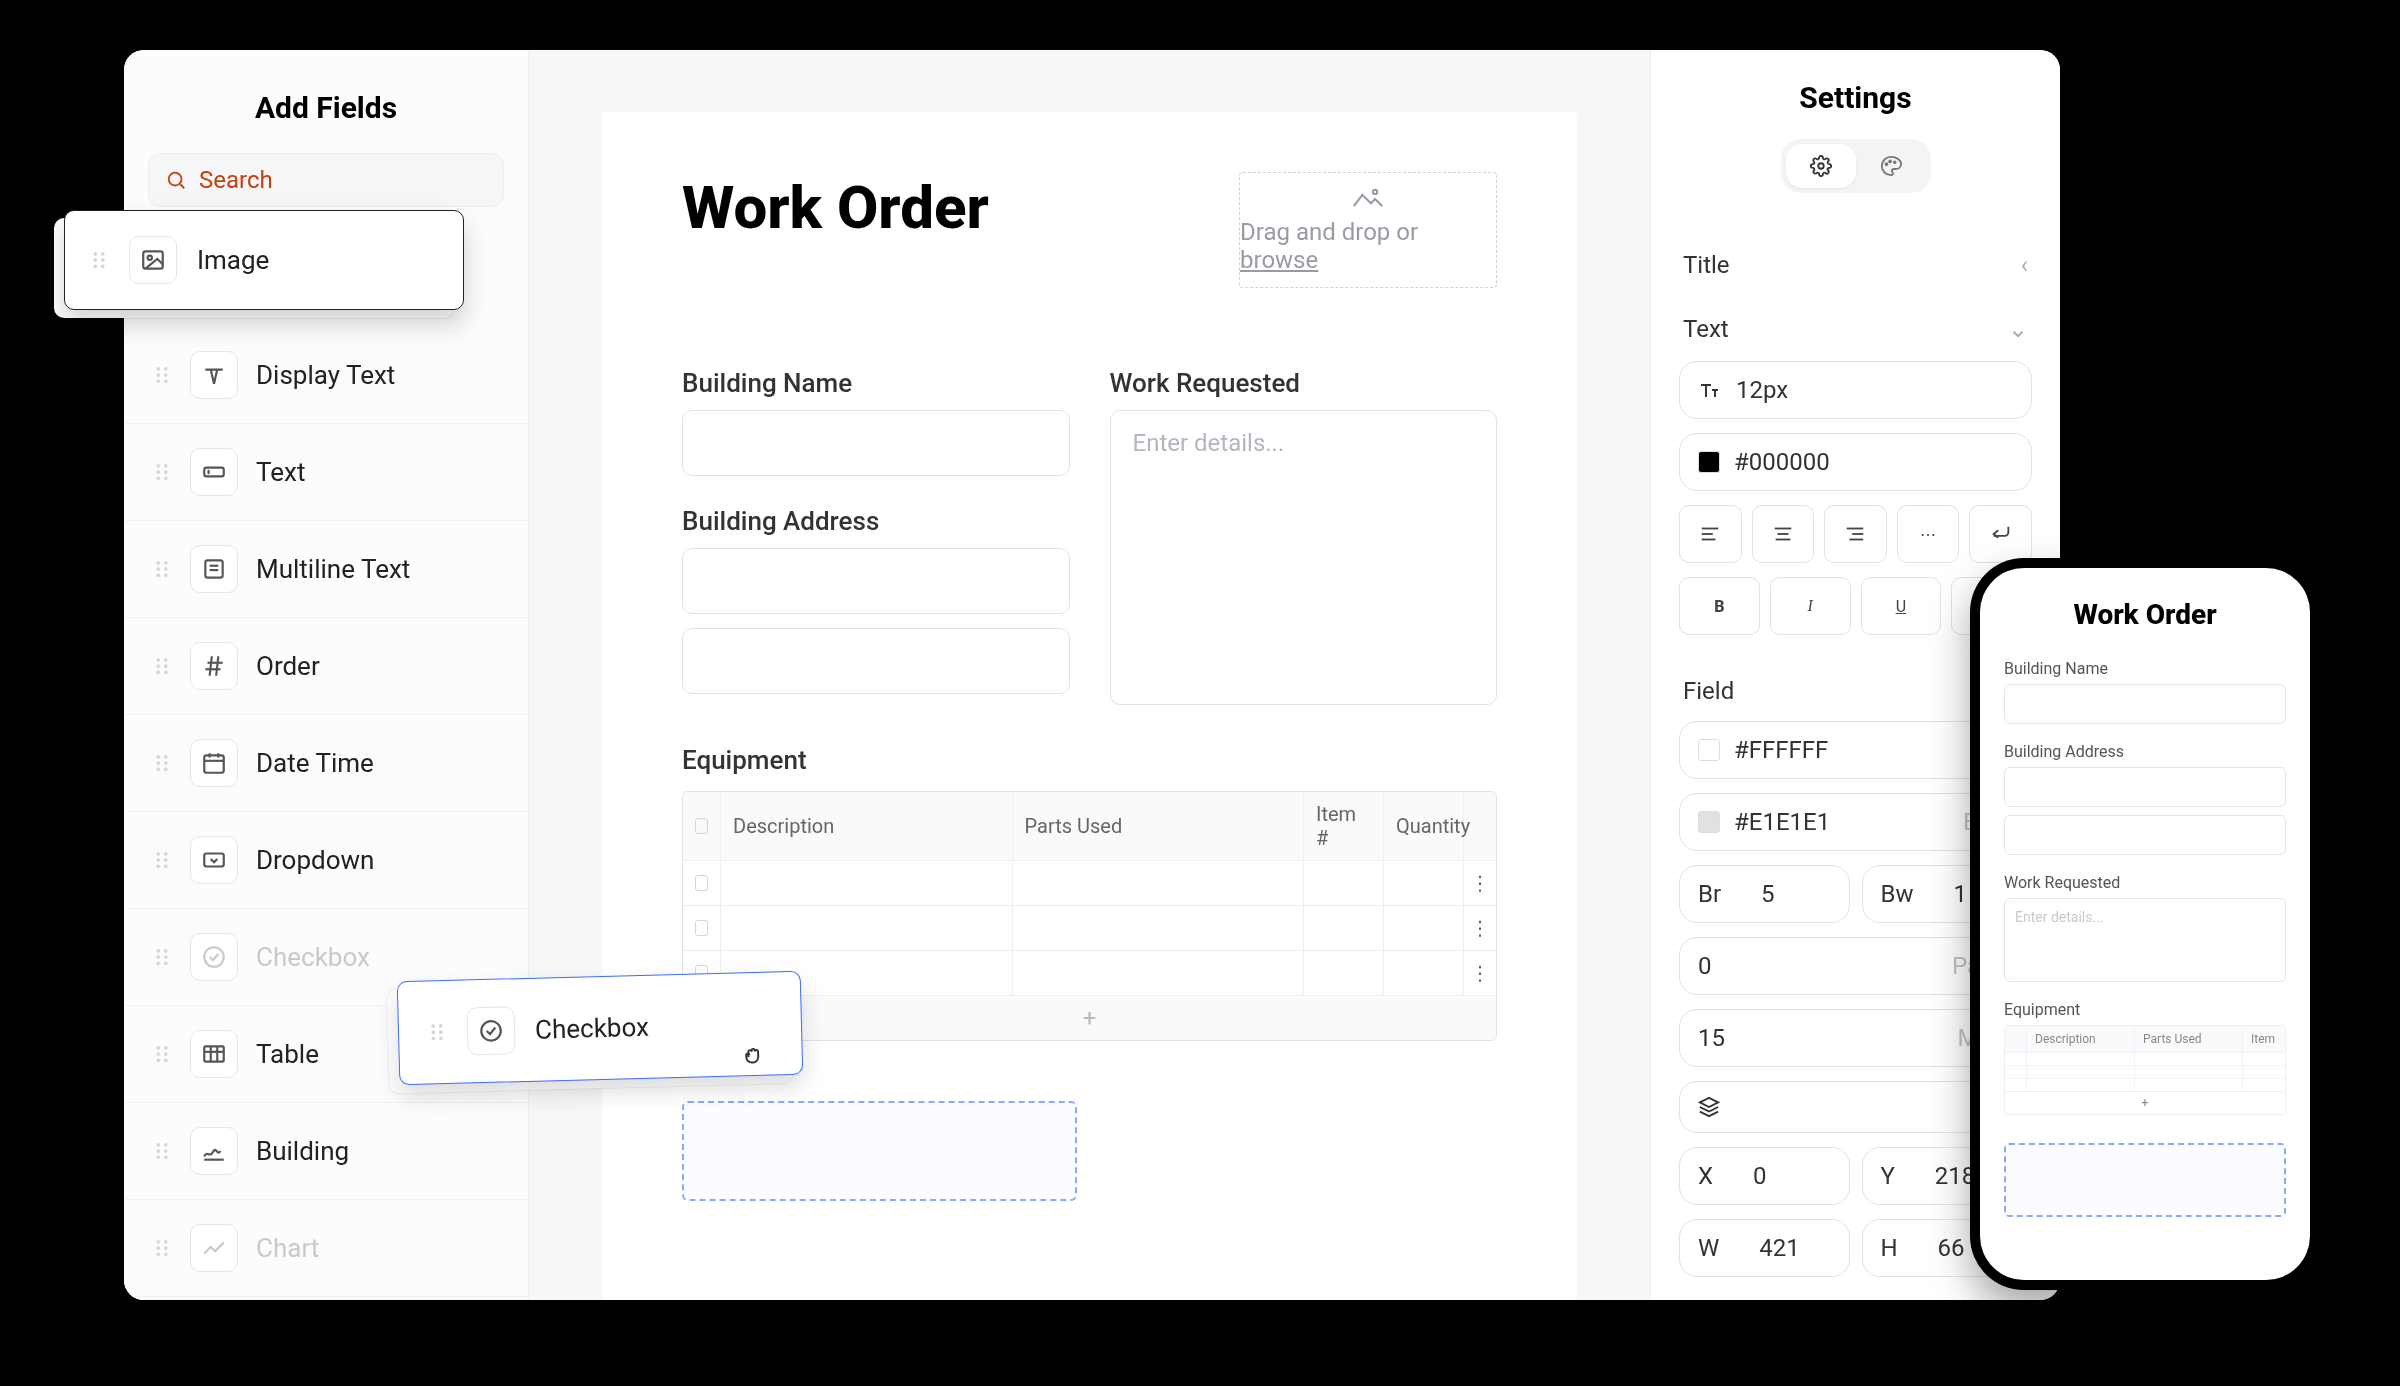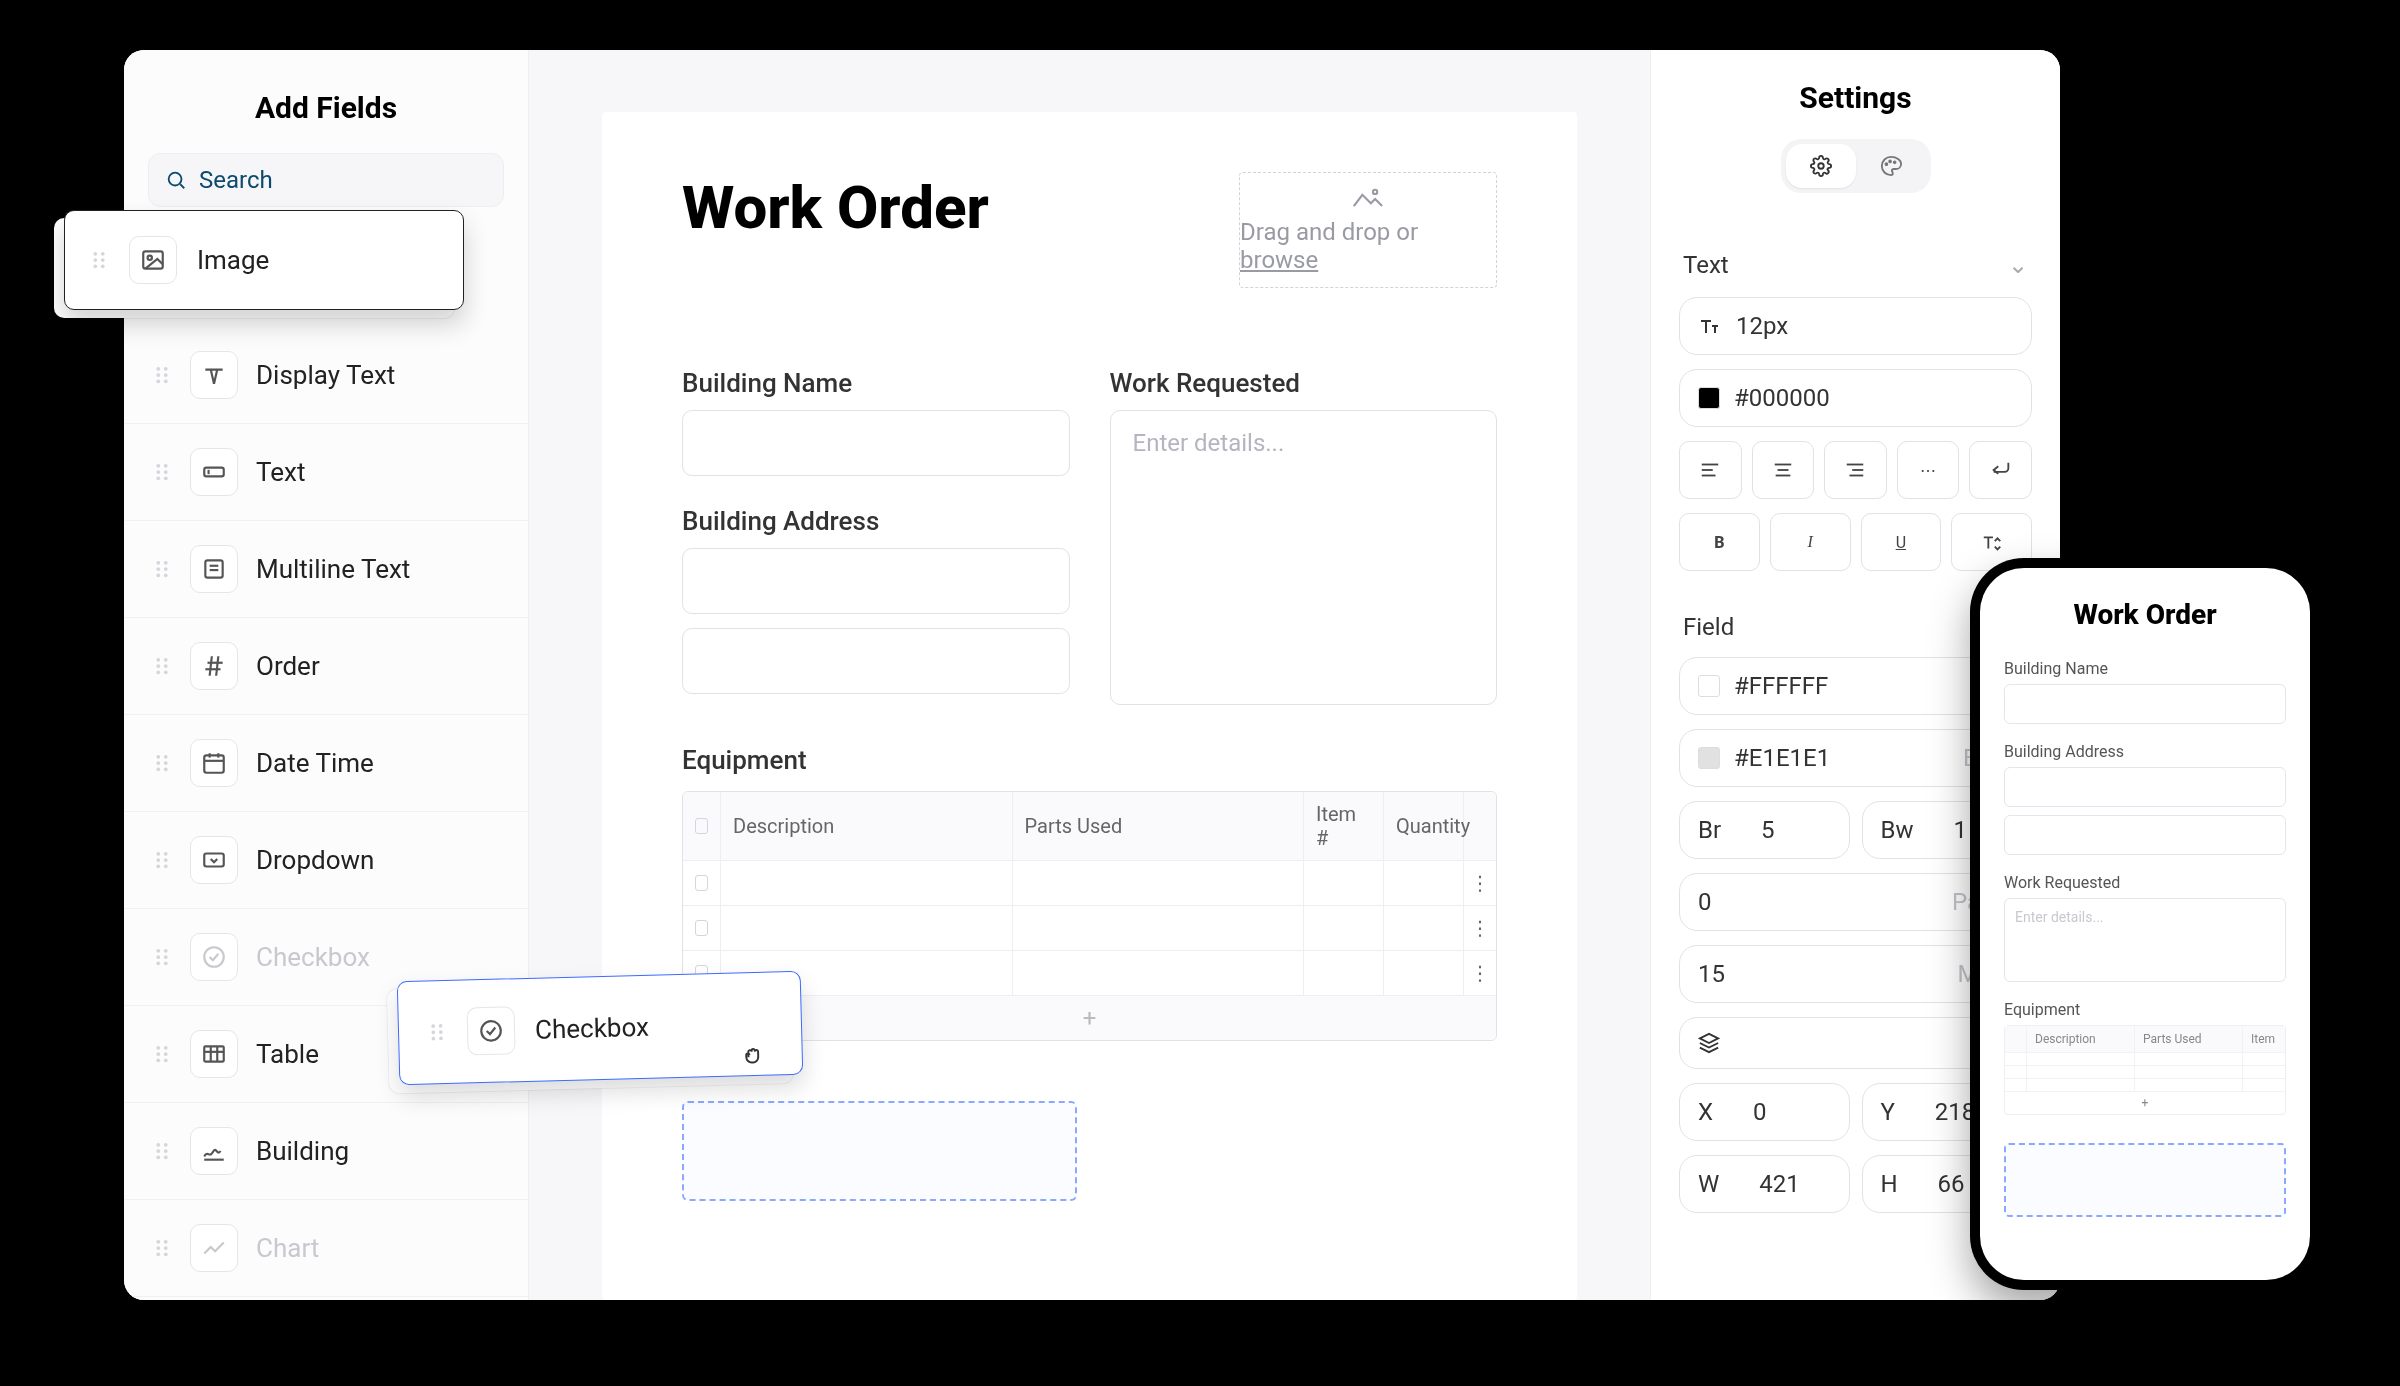--- a/index.html
+++ b/index.html
@@ -2,21 +2,21 @@
 <html><head>
 <meta charset="utf-8">
 <style>
 * { box-sizing: border-box; margin: 0; padding: 0; }
 body { font-family: -apple-system, BlinkMacSystemFont, "Segoe UI", Roboto, sans-serif; background: #000; width: 2400px; height: 1386px; position: relative; transform-origin: top left; }
 .stage { position: absolute; left: 124px; top: 50px; width: 1936px; height: 1250px; background: #fff; border-radius: 20px; display: flex; overflow: hidden; }
 
 .sidebar { width: 405px; background: #fcfcfd; border-right: 1px solid #eee; display: flex; flex-direction: column; }
 .sidebar-title { font-size: 30px; font-weight: 700; text-align: center; padding: 40px 0 28px; }
 .search-wrap { padding: 0 24px 20px; }
-.search { display: flex; align-items: center; gap: 12px; background: #f6f6f8; border: 1px solid #eee; border-radius: 12px; padding: 12px 16px; color: #0c4a6e; font-size: 24px; }
+.search { display: flex; align-items: center; gap: 12px; background: #f6f6f8; border: 1px solid #eee; border-radius: 12px; padding: 12px 16px; color: #c2410c; font-size: 24px; }
 
 .field-list { flex: 1; overflow: hidden; }
 .field-item { display: flex; align-items: center; gap: 18px; padding: 24px 28px; border-bottom: 1px solid #f1f1f4; position: relative; }
 .grip { color: #d5d5dc; width: 20px; height: 20px; display: flex; align-items: center; justify-content: center; }
 .grip svg { width: 14px; height: 20px; }
 .field-icon { width: 48px; height: 48px; border: 1px solid #e6e6ea; border-radius: 10px; display: flex; align-items: center; justify-content: center; color: #555; background:#fff; }
 .field-icon svg { width: 26px; height: 26px; }
 .field-label { font-size: 26px; color: #222; }
 .field-item.muted .field-label { color: #c8c8cf; }
 .field-item.muted .field-icon { color: #c8c8cf; }
@@ -406,20 +406,24 @@
       <div class="seg-btn">
           <svg width="22" height="22" viewBox="0 0 24 24" fill="none" stroke="currentColor" stroke-width="2">
             <path d="M12 2a10 10 0 1 0 0 20c1 0 2-.9 2-2 0-.5-.2-1-.5-1.4-.3-.4-.5-.8-.5-1.3 0-1 .9-2 2-2h2.3A5.7 5.7 0 0 0 23 9.7C23 5.5 18 2 12 2z"></path>
             <circle cx="7" cy="10" r="1"></circle>
             <circle cx="11" cy="7" r="1"></circle>
             <circle cx="16" cy="8" r="1"></circle>
           </svg>
         </div>
     </div>
 
+    <div class="prop-row">
+      <span>Title</span>
+      <span class="chev">‹</span>
+    </div>
     <div class="prop-row">
       <span>Text</span>
       <span class="chev">⌄</span>
     </div>
 
     <div class="inp">
       <svg width="24" height="24" viewBox="0 0 24 24" fill="none" stroke="currentColor" stroke-width="2">
           <path d="M3 7h10M8 7v12"></path>
           <path d="M14 12h6M17 12v7"></path>
         </svg>

